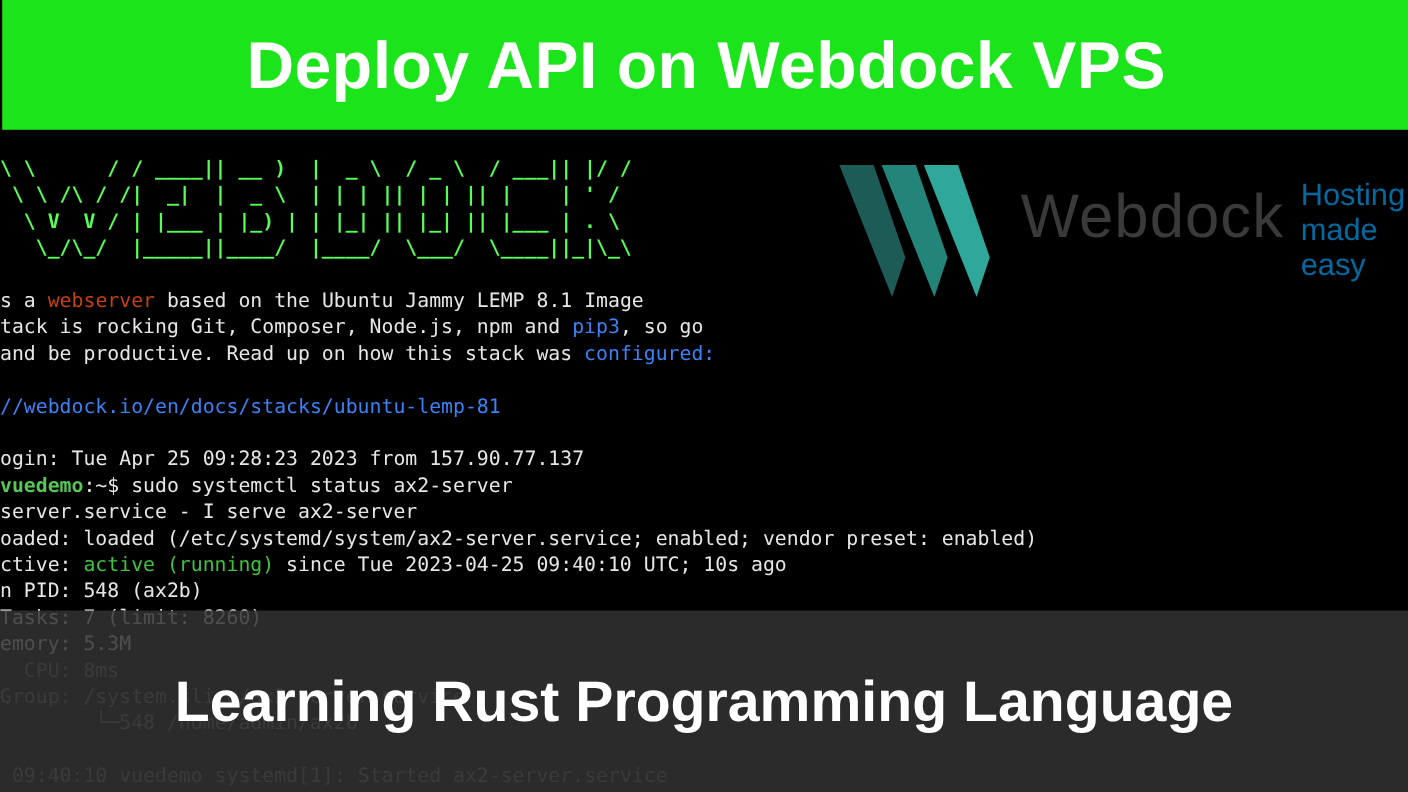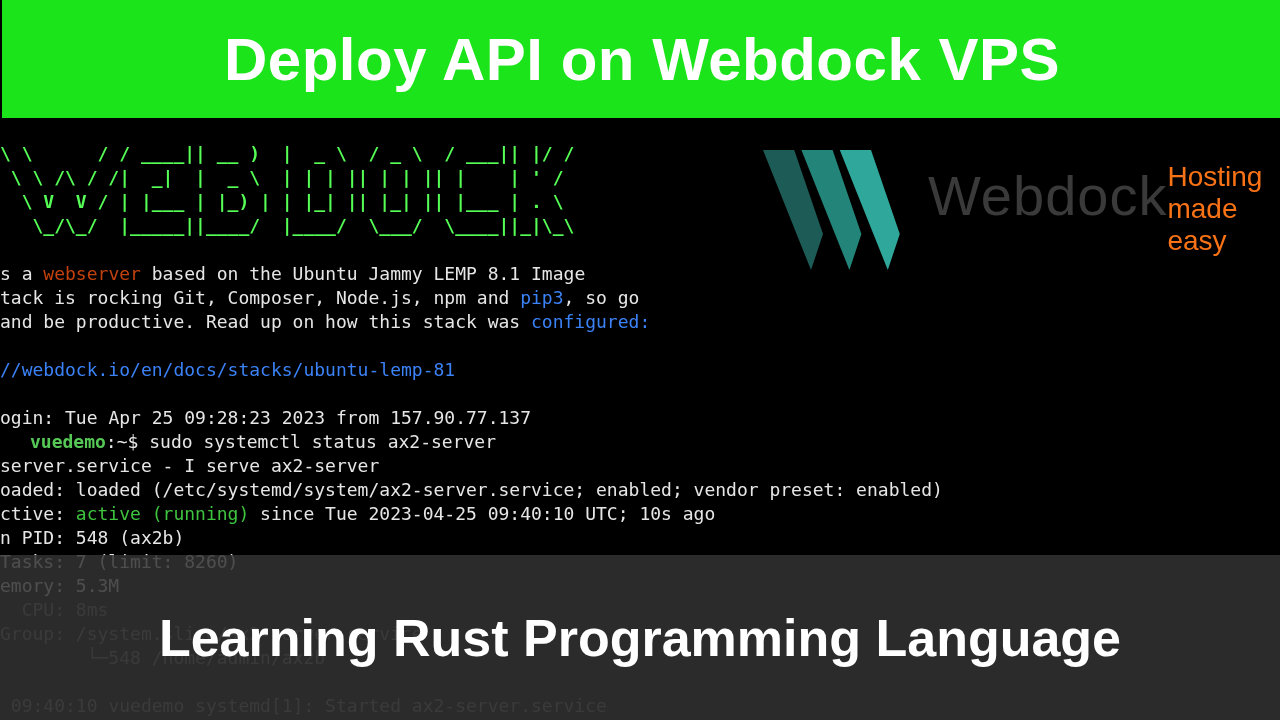--- a/index.html
+++ b/index.html
@@ -16,31 +16,31 @@
   .terminal {
     position: absolute; top: 118px; left: 0; width: 1280px; height: 602px;
     background: #000; color: #bfbfbf;
     font-family: "DejaVu Sans Mono","Menlo","Consolas",monospace;
     font-size: 18px; line-height: 24px; white-space: pre; overflow: hidden;
   }
   .ascii { color: #55ff55; font-weight: 700; }
   .yel { color: #c2410c; }
   .pink { color: #3b82f6; }
   .green { color: #3fc43f; font-weight: 400; }
-  .grnhost { color: #55c855; font-weight: 700; padding-left: 30px; }
+  .grnhost { color: #55c855; font-weight: 700; }
   .white { color: #e6e6e6; }
 
   .brand {
     position: absolute; top: 140px; right: 30px; width: 490px; height: 140px;
     display: flex; align-items: center; gap: 18px;
   }
   .brand-logo-wrap { width: 150px; height: 120px; display:flex; align-items:center; justify-content:center; }
   .brand-text { display: flex; }
   .brand-word { font-size: 56px; font-weight: 500; color: #3a3a3a; letter-spacing: 1px; }
-  .brand-tag { font-size: 28px; color: #f97316; margin-top: -2px; }
+  .brand-tag { font-size: 28px; color: #0369a1; margin-top: -2px; margin-left: 15px; }
 
   .banner-bottom {
     position: absolute; left: 0; bottom: 0; width: 1280px; height: 165px;
     background: rgba(50,50,50,0.85);
     display: flex; align-items: center; justify-content: center;
   }
   .banner-bottom-text { font-size: 52px; font-weight: 800; color: #fff; }
 
   .faded { color: #666; }
 </style>

